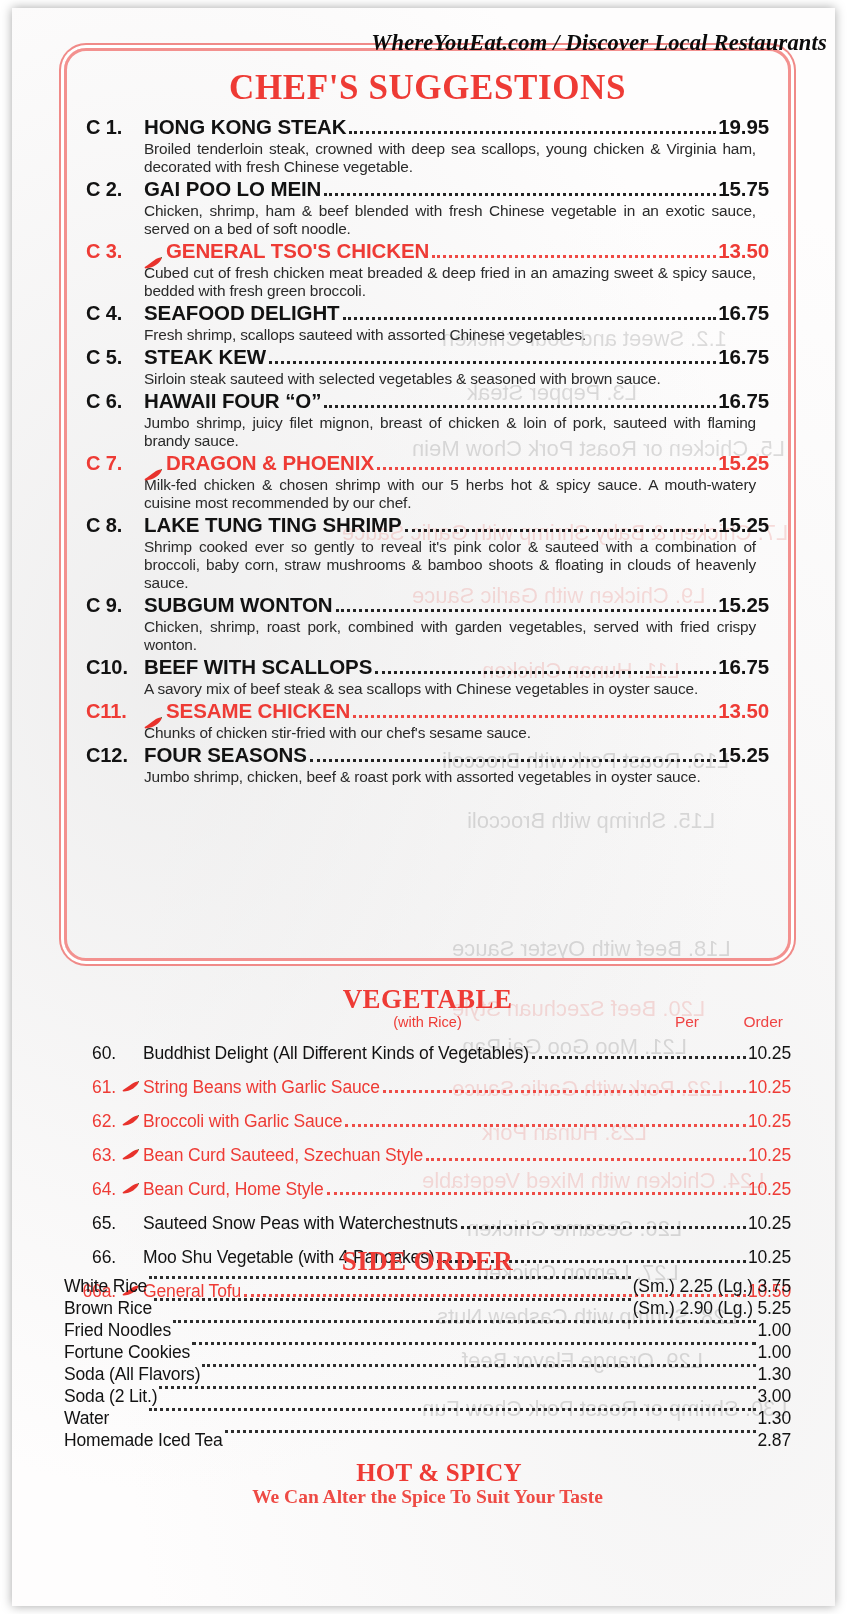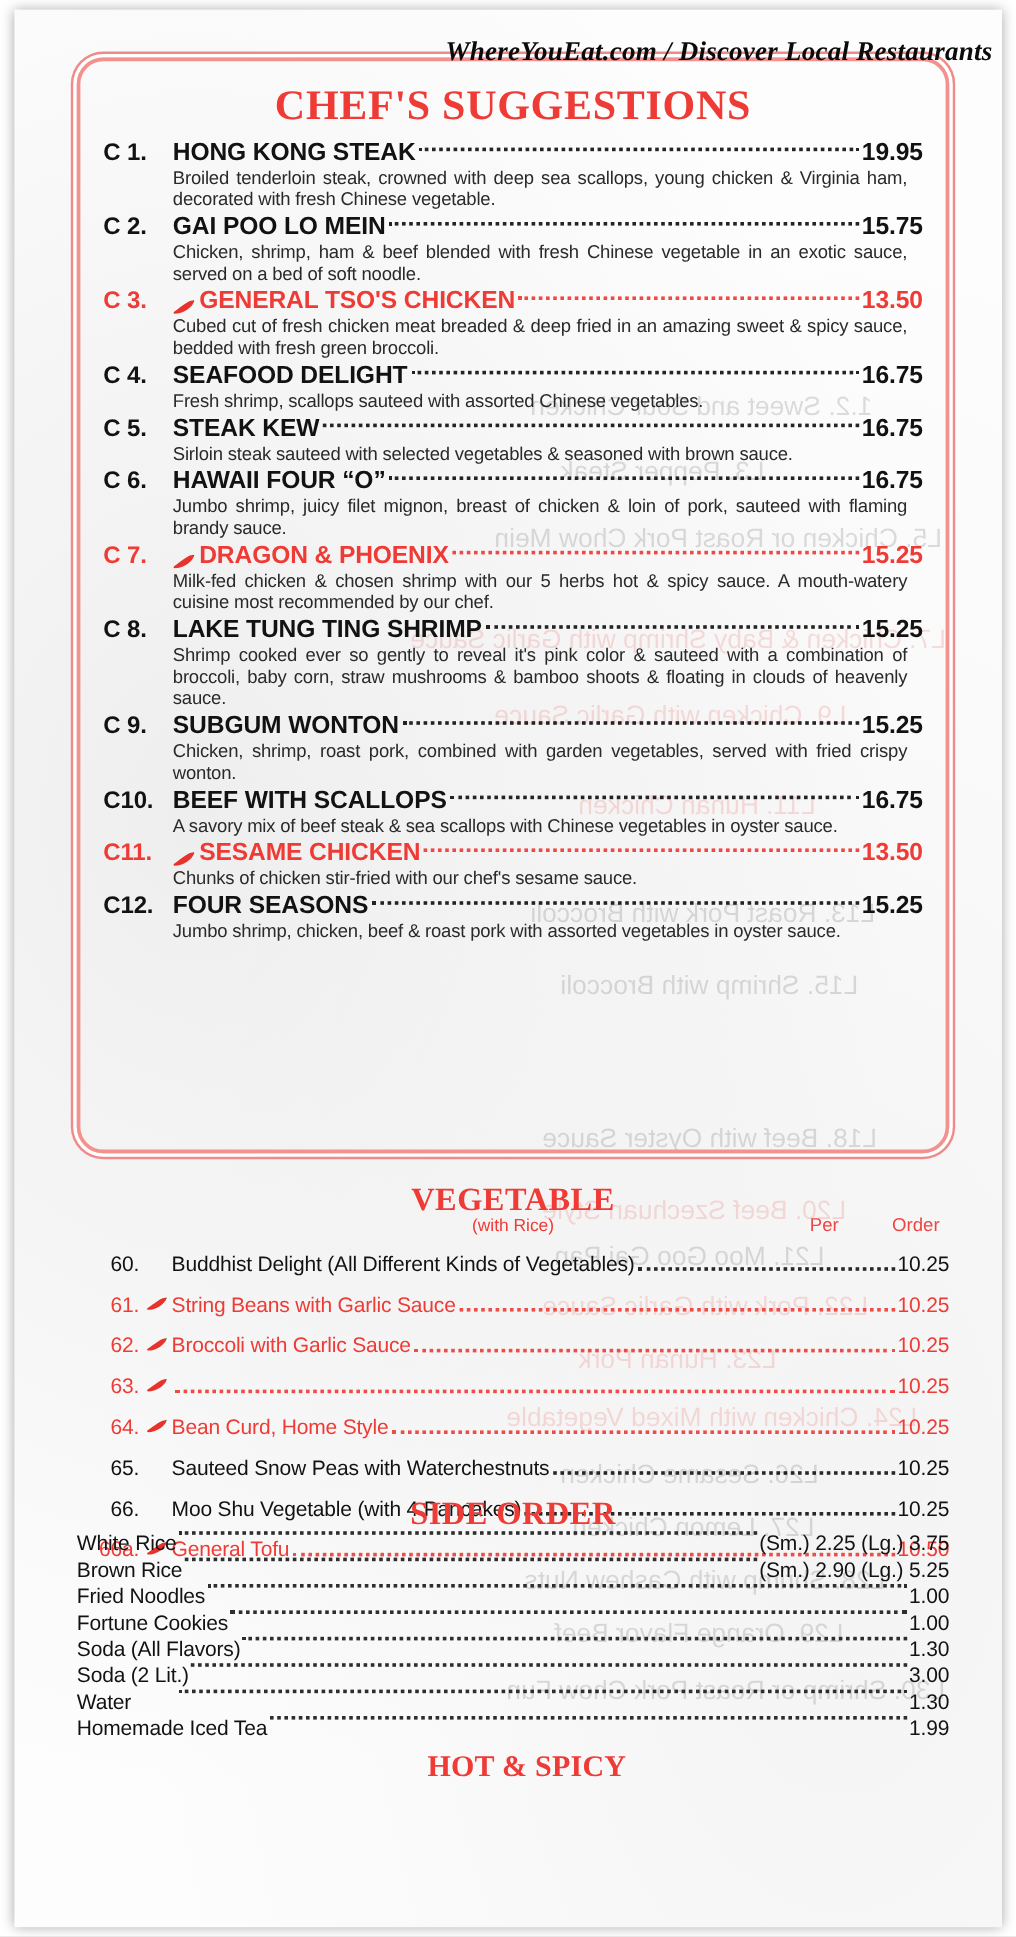--- a/index.html
+++ b/index.html
@@ -88,21 +88,21 @@
     color: #ee3b35;
     letter-spacing: .6px;
     margin: 8px 0 10px 0;
     line-height: 1;
   }
 
   
   .c-item { margin-bottom: 1px; }
   .c-line {
     display: flex;
-    align-items: center;
+    align-items: flex-end;
     font-weight: bold;
     font-size: 20.5px;
     color: #121212;
     letter-spacing: -.1px;
   }
   .c-item.hot .c-line { color: #ee3b35; }
   .c-code {
     width: 58px;
     flex: 0 0 58px;
     white-space: pre;
@@ -480,20 +480,21 @@
             <span class="v-name">Broccoli with Garlic Sauce</span>
             <span class="v-dots"></span>
             <span class="v-price">10.25</span>
           </div>
           <div class="v-row hot">
             <span class="v-num">63.</span>
             <span class="v-pepper"><svg viewBox="0 0 20 13" width="100%" height="100%" preserveAspectRatio="none">
                 <path d="M19.2 0.6 C17.2 0.2 14.4 1.4 11.4 3.4 C8.4 5.4 4.6 8.2 1.2 10.6 C0.4 11.2 0.6 12.4 1.8 12.4 C5.4 12.4 9.6 11.2 13.2 8.8 C16.6 6.6 19.0 3.6 19.6 1.6 C19.8 1.0 19.6 0.7 19.2 0.6 Z" fill="#e8322c"></path>
                 <path d="M18.4 0.9 C18.9 0.2 19.6 0.0 20.0 0.2 L19.6 1.5 C19.2 1.4 18.7 1.2 18.4 0.9 Z" fill="#2f6b2a"></path>
               </svg></span>
+            <span class="v-name">Bean Curd Sauteed, Szechuan Style</span>
             <span class="v-dots"></span>
             <span class="v-price">10.25</span>
           </div>
           <div class="v-row hot">
             <span class="v-num">64.</span>
             <span class="v-pepper"><svg viewBox="0 0 20 13" width="100%" height="100%" preserveAspectRatio="none">
                 <path d="M19.2 0.6 C17.2 0.2 14.4 1.4 11.4 3.4 C8.4 5.4 4.6 8.2 1.2 10.6 C0.4 11.2 0.6 12.4 1.8 12.4 C5.4 12.4 9.6 11.2 13.2 8.8 C16.6 6.6 19.0 3.6 19.6 1.6 C19.8 1.0 19.6 0.7 19.2 0.6 Z" fill="#e8322c"></path>
                 <path d="M18.4 0.9 C18.9 0.2 19.6 0.0 20.0 0.2 L19.6 1.5 C19.2 1.4 18.7 1.2 18.4 0.9 Z" fill="#2f6b2a"></path>
               </svg></span>
             <span class="v-name">Bean Curd, Home Style</span>
@@ -562,25 +563,26 @@
           </div>
           <div class="s-row">
             <span class="s-name">Water</span>
             <span class="s-gap"></span>
             <span class="s-dots"></span>
             <span class="s-price">1.30</span>
           </div>
           <div class="s-row">
             <span class="s-name">Homemade Iced Tea</span>
             <span class="s-dots"></span>
-            <span class="s-price">1.99</span>
+            <span class="s-price">2.87</span>
           </div>
         </div>
     </div>
 
     <div class="footer">
       <div class="foot-title">
         <span class="foot-pepper"></span><span>HOT &amp; SPICY</span>
       </div>
+      <div class="foot-sub">We Can Alter the Spice To Suit Your Taste</div>
     </div>
 
   </div>
 </div>
 
 </body></html>

